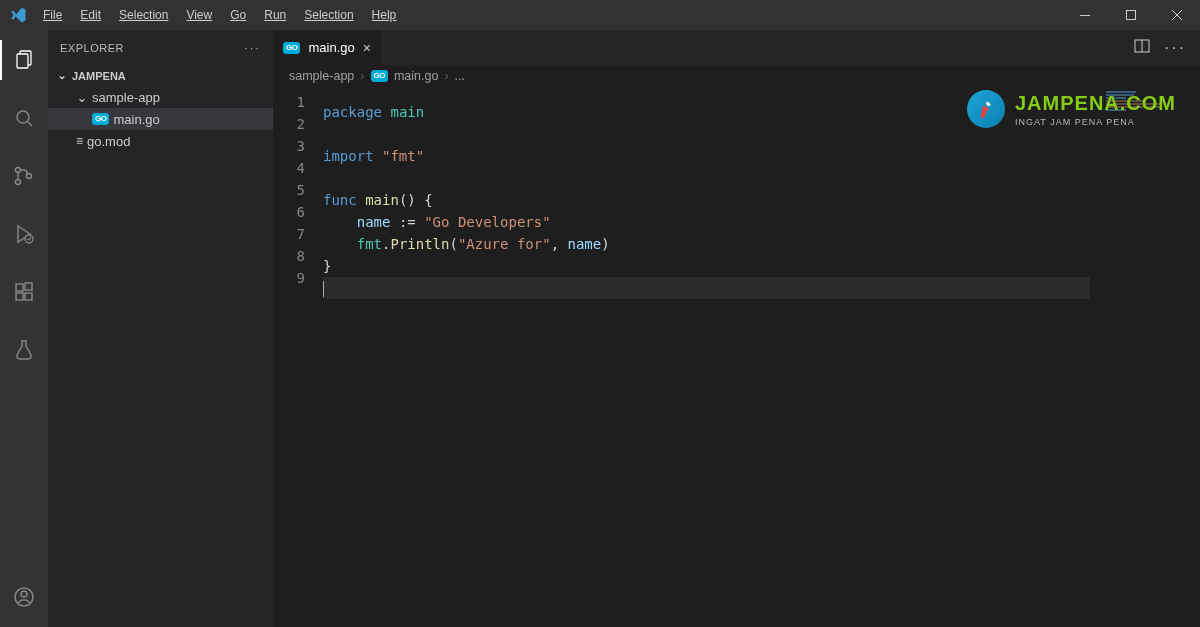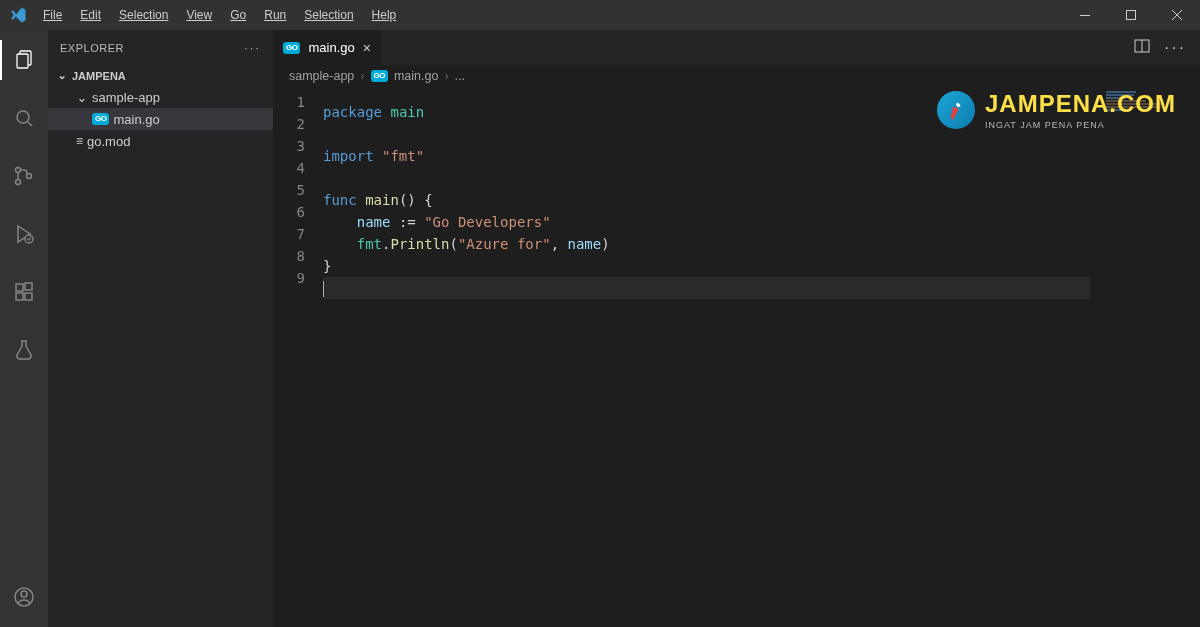--- a/index.html
+++ b/index.html
@@ -49,21 +49,21 @@
 .pkg { color:#4ec9b0;}
 .str { color:#ce9178;}
 .fn { color:#dcdcaa;}
 .nm { color:#9cdcfe;}
 .op { color:#d4d4d4;}
 .cursor { border-left:1px solid #aeafad; display:inline-block; height:16px; vertical-align:middle;}
 
 
 .watermark { position:absolute; top:60px; right:24px; display:flex; align-items:center; gap:10px; z-index:20;}
 .watermark .wm-logo { width:38px; height:38px; border-radius:50%; background:linear-gradient(135deg,#1ca5d6,#0b7fb0); display:flex; align-items:center; justify-content:center;}
-.watermark .wm-text1 { font-size:24px; font-weight:600; color:#fde047; letter-spacing:1px; font-family:Arial,sans-serif;}
+.watermark .wm-text1 { font-size:20px; font-weight:600; color:#84cc16; letter-spacing:1px; font-family:Arial,sans-serif;}
 .watermark .wm-text2 { font-size:9px; color:#b8b8b8; letter-spacing:1px;}
 .wm-col { display:flex; flex-direction:column; gap:2px;}
 
 
 .minimap { position:absolute; top:57px; right:0; width:100px; height:60px; background:#1e1e1e; z-index:5; padding:4px 6px; font-size:2px; line-height:3px;}
 .minimap div { height:2px; margin-bottom:1px;}
 .mm1{background:#3a5a7a;width:30px;} .mm2{background:#3a5a7a;width:28px;} .mm3{background:#5a4a3a;width:40px;} .mm4{background:#5a4a3a;width:55px;} .mm5{background:#3a5a7a;width:20px;}
 </style>
 </head>
 <body>

